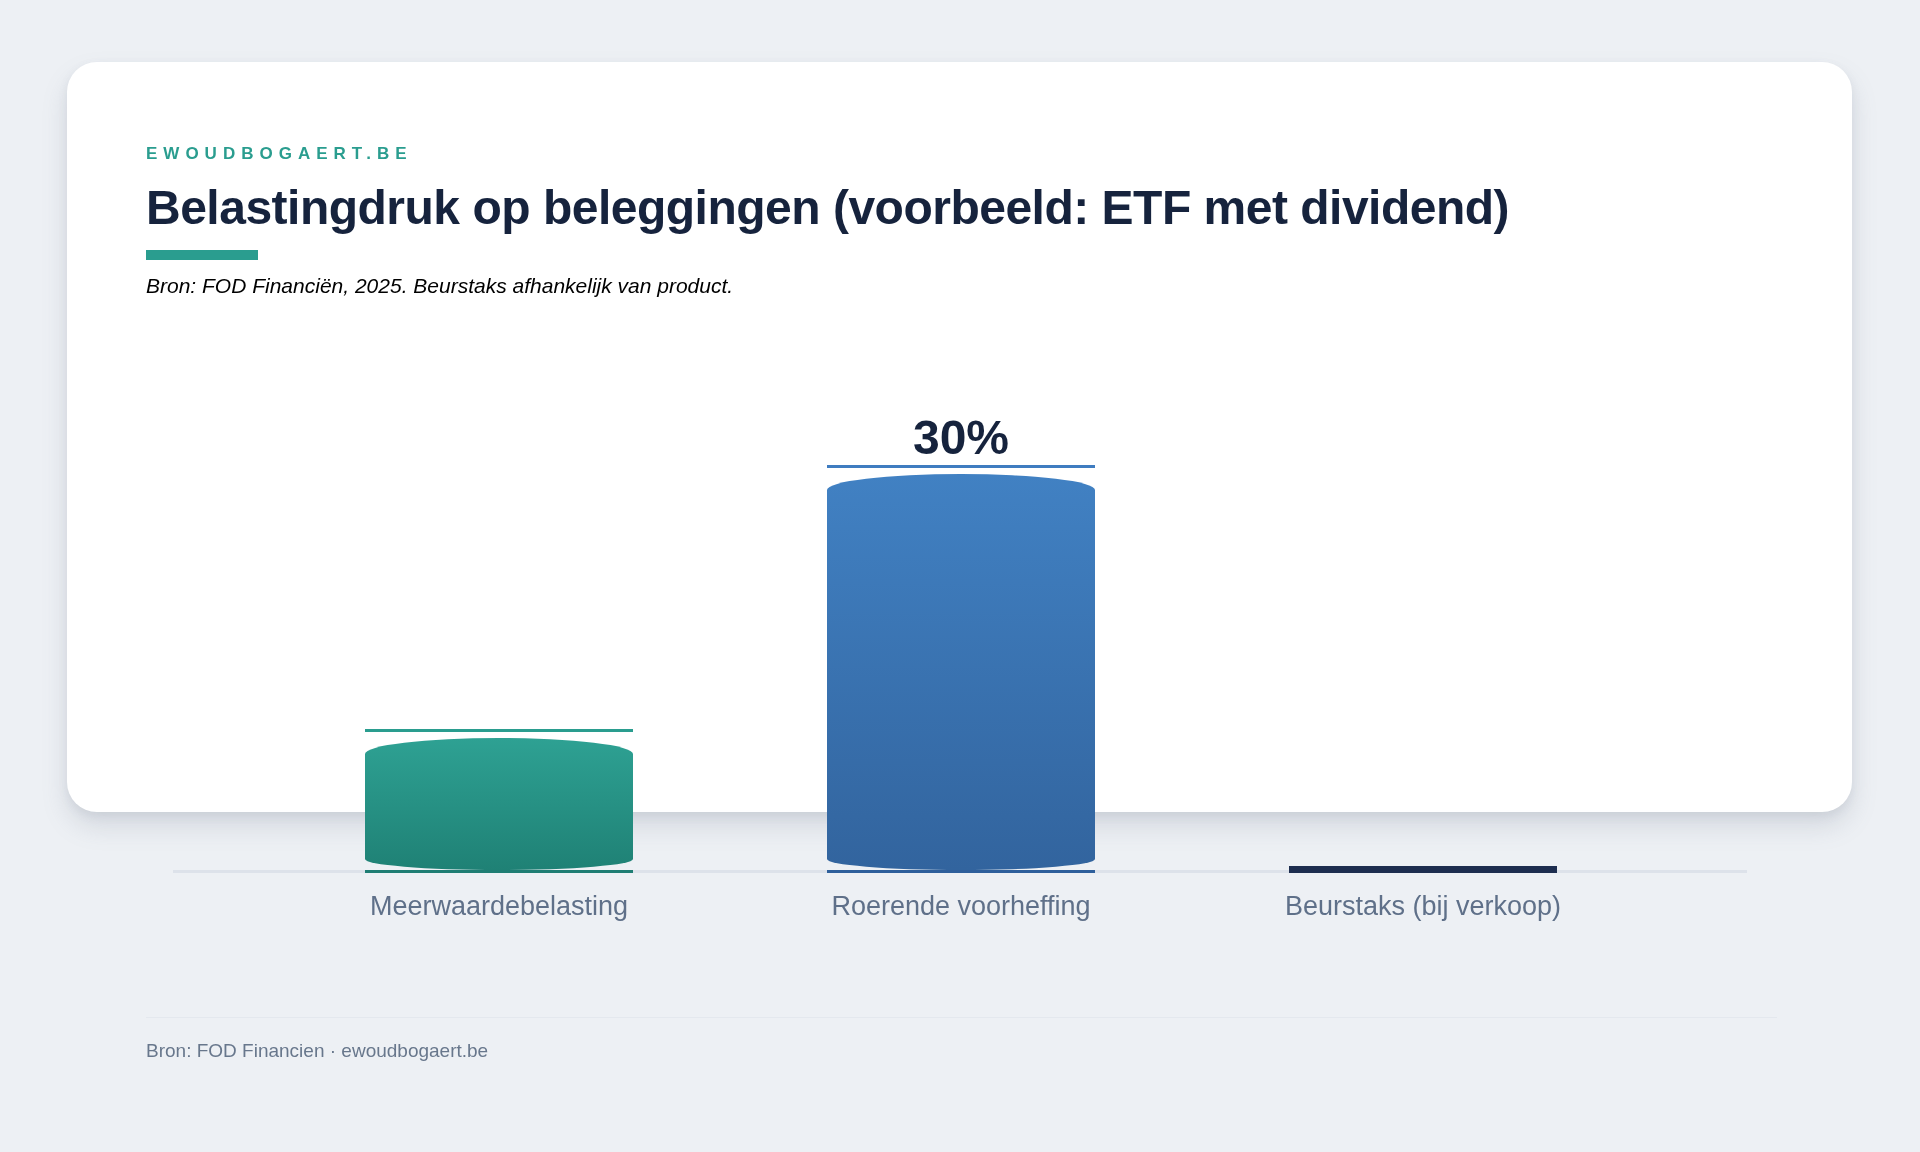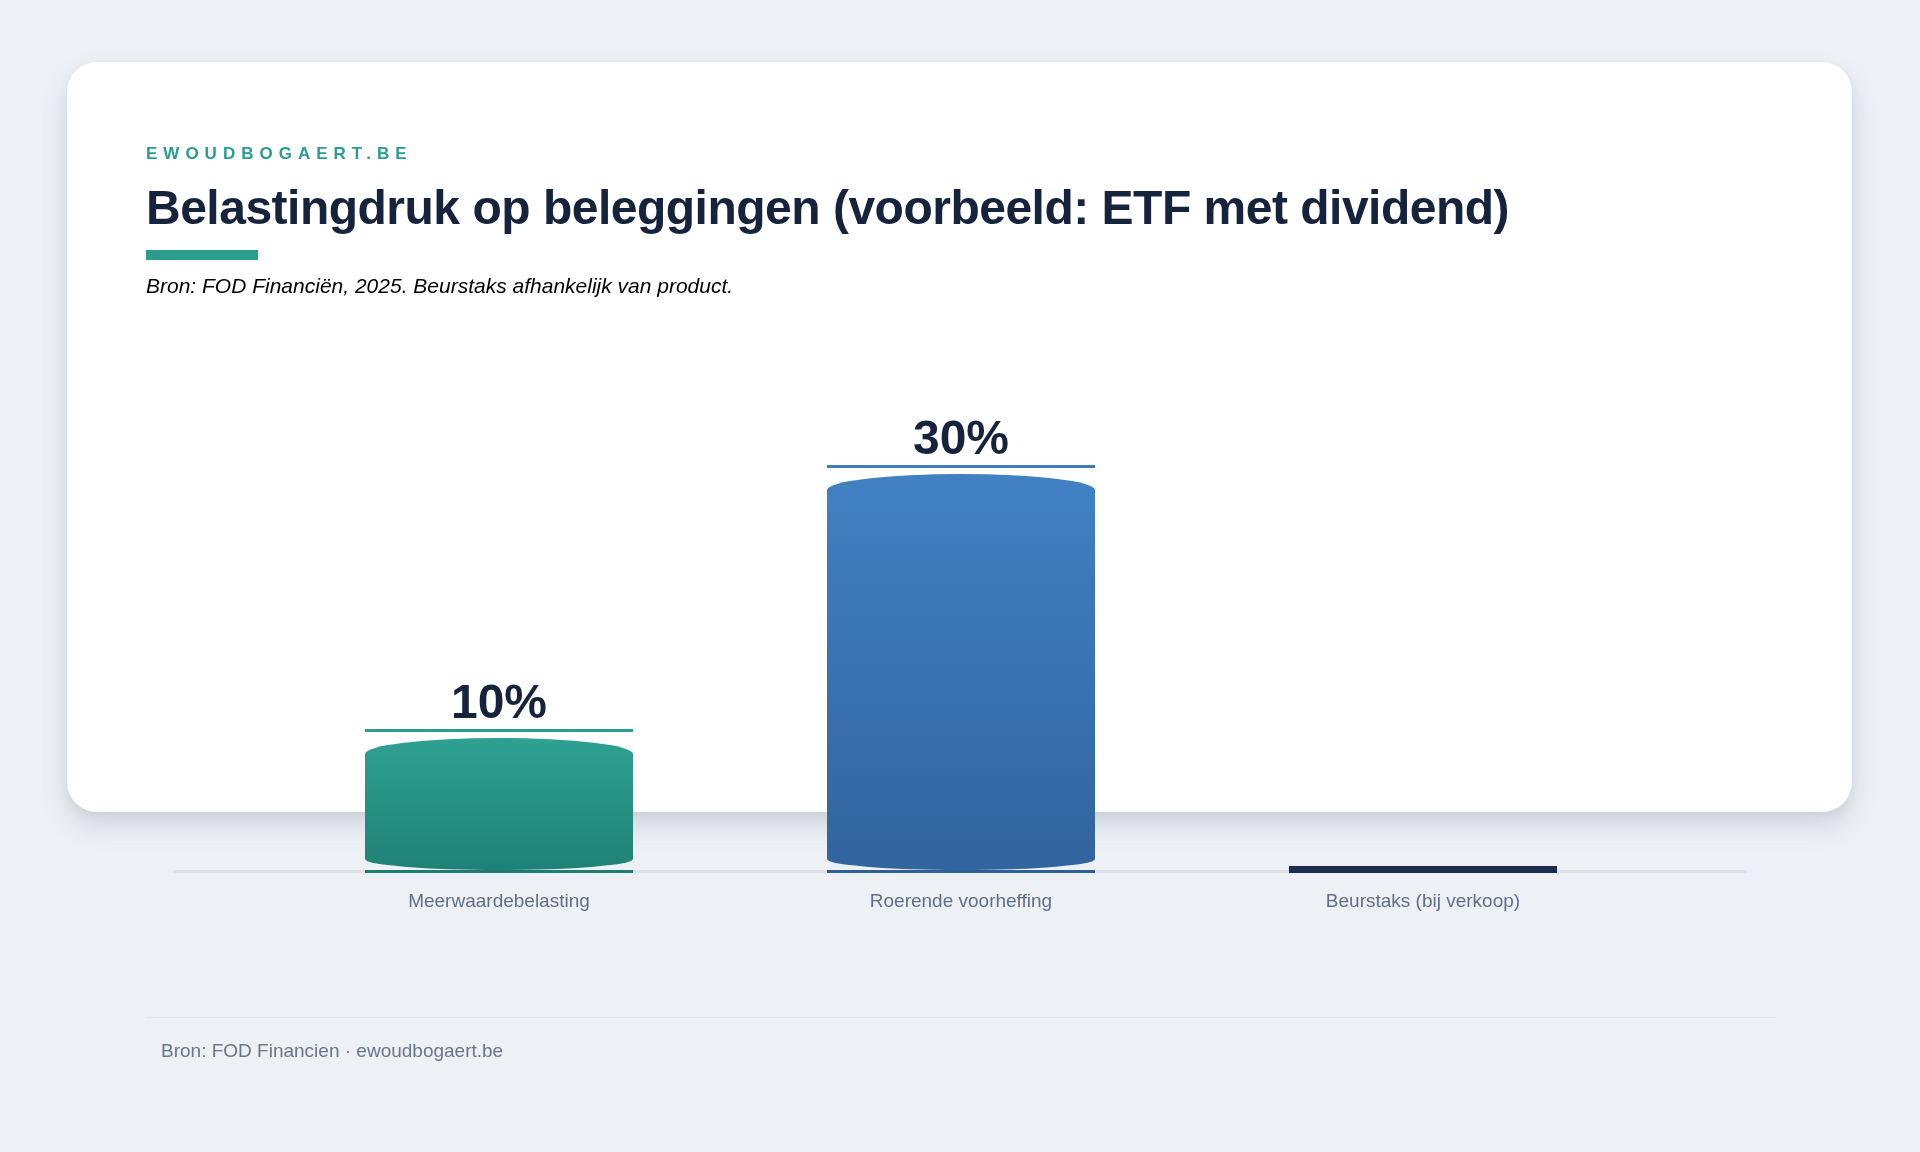--- a/index.html
+++ b/index.html
@@ -63,54 +63,52 @@
   .value-label {
     position: absolute;
     font-size: 48px;
     font-weight: bold;
     color: #16233d;
     text-align: center;
     line-height: 1.2;
   }
   .cat-label {
     position: absolute;
-    font-size: 19px;
+    font-size: 27px;
     color: #5f7089;
     text-align: center;
     line-height: 1.2;
   }
   .footer-divider {
     position: absolute;
     left: 79px; top: 955px;
     width: 1631px; height: 1px;
     background: #e4e8ee;
   }
   .footer-text {
     position: absolute;
     left: 79px; top: 978px;
     font-size: 19px;
     color: #68778c;
-    margin-left: 15px;
   }
 </style>
 </head>
 <body>
 
 <div class="card">
   <div class="brand">EWOUDBOGAERT.BE</div>
   <div class="title">Belastingdruk op beleggingen (voorbeeld: ETF met dividend)</div>
   <div class="accent-bar"></div>
   <div class="subtitle">Bron: FOD Financiën, 2025. Beurstaks afhankelijk van product.</div>
 
   <div class="chart" id="chart">
       <div class="baseline" style="left: 106px; top: 808px; width: 1574px; height: 3px; background: rgb(221, 226, 234);"></div>
       <div class="bar-topline" style="left: 298px; top: 667px; width: 268px; height: 3px; background: rgb(42, 157, 143);"></div>
       <div class="bar-body" style="left: 298px; top: 676px; width: 268px; height: 132px; background: linear-gradient(rgb(46, 161, 147), rgb(31, 129, 117)); border-radius: 50% / 16px 16px 11px 11px;"></div>
       <div class="bar-edge" style="left: 298px; top: 808px; width: 268px; height: 3px; background: rgb(30, 125, 115);"></div>
-      <div class="value-label" style="left: 298px; top: 611px; width: 268px;">10%</div>
       <div class="cat-label" style="left: 232px; top: 828px; width: 400px;">Meerwaardebelasting</div>
       <div class="bar-topline" style="left: 760px; top: 403px; width: 268px; height: 3px; background: rgb(63, 124, 192);"></div>
       <div class="bar-body" style="left: 760px; top: 412px; width: 268px; height: 396px; background: linear-gradient(rgb(65, 129, 195), rgb(50, 100, 158)); border-radius: 50% / 16px 16px 11px 11px;"></div>
       <div class="bar-edge" style="left: 760px; top: 808px; width: 268px; height: 3px; background: rgb(46, 95, 155);"></div>
       <div class="value-label" style="left: 760px; top: 347px; width: 268px;">30%</div>
       <div class="cat-label" style="left: 694px; top: 828px; width: 400px; text-align: center;">Roerende voorheffing</div>
       <div class="bar-body" style="left: 1222px; top: 804px; width: 268px; height: 7px; background: rgb(29, 45, 79);"></div>
       <div class="cat-label" style="left: 1156px; top: 828px; width: 400px;">Beurstaks (bij verkoop)</div>
     </div>
 

